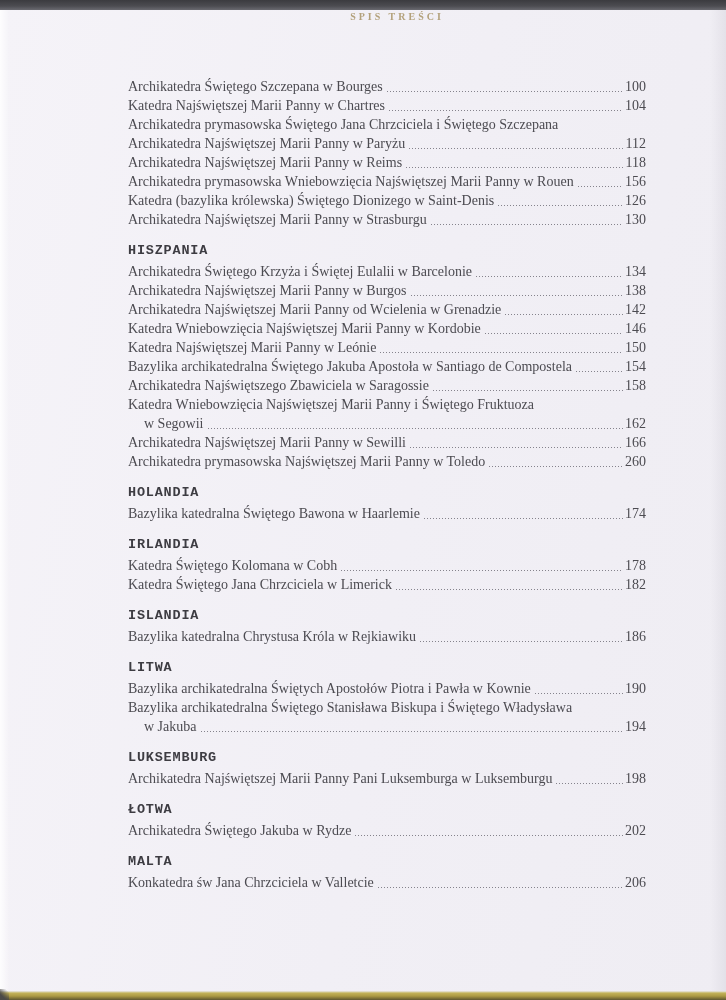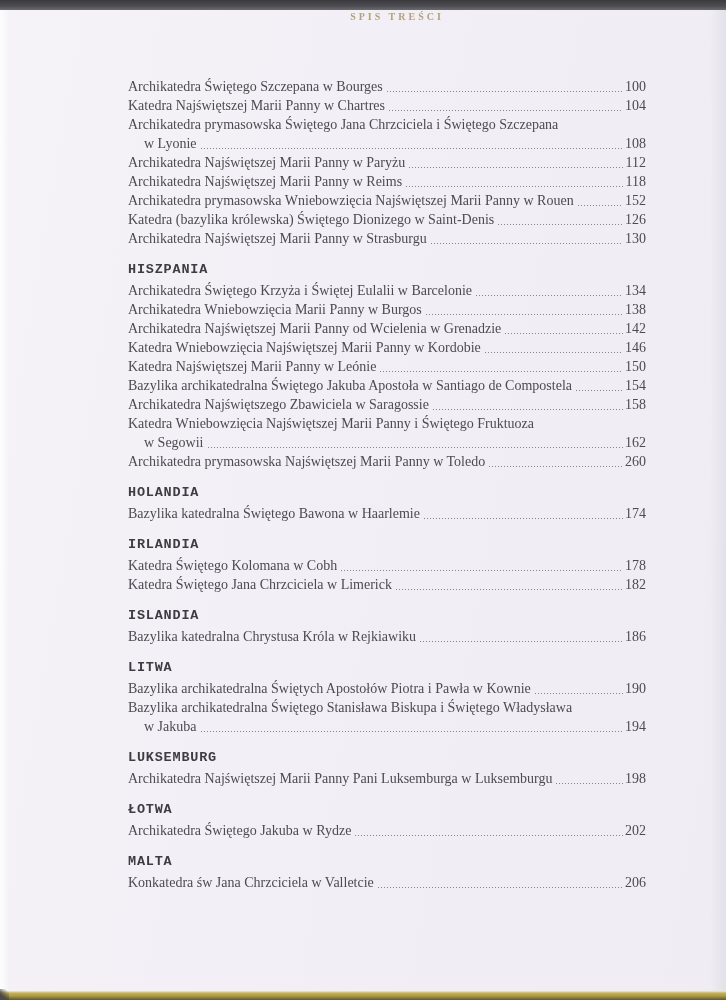--- a/index.html
+++ b/index.html
@@ -85,60 +85,55 @@
           <span class="pagenum">100</span>
         </div>
         <div class="row">
           <span class="title">Katedra Najświętszej Marii Panny w Chartres</span>
           <span class="leader"></span>
           <span class="pagenum">104</span>
         </div>
         <div class="row">
           <span class="title">Archikatedra prymasowska Świętego Jana Chrzciciela i Świętego Szczepana</span>
         </div>
-        <div class="row cont">
-          <span class="title">w Lyonie</span>
-          <span class="leader"></span>
-          <span class="pagenum">108</span>
-        </div>
         <div class="row">
           <span class="title">Archikatedra Najświętszej Marii Panny w Paryżu</span>
           <span class="leader"></span>
           <span class="pagenum">112</span>
         </div>
         <div class="row">
           <span class="title">Archikatedra Najświętszej Marii Panny w Reims</span>
           <span class="leader"></span>
           <span class="pagenum">118</span>
         </div>
         <div class="row">
           <span class="title">Archikatedra prymasowska Wniebowzięcia Najświętszej Marii Panny w Rouen</span>
           <span class="leader"></span>
-          <span class="pagenum">152</span>
+          <span class="pagenum">156</span>
         </div>
         <div class="row">
           <span class="title">Katedra (bazylika królewska) Świętego Dionizego w Saint-Denis</span>
           <span class="leader"></span>
           <span class="pagenum">126</span>
         </div>
         <div class="row">
           <span class="title">Archikatedra Najświętszej Marii Panny w Strasburgu</span>
           <span class="leader"></span>
           <span class="pagenum">130</span>
         </div>
       </div>
       <div class="section">
         <div class="country">HISZPANIA</div>
         <div class="row">
           <span class="title">Archikatedra Świętego Krzyża i Świętej Eulalii w Barcelonie</span>
           <span class="leader"></span>
           <span class="pagenum">134</span>
         </div>
         <div class="row">
-          <span class="title">Archikatedra Wniebowzięcia Marii Panny w Burgos</span>
+          <span class="title">Archikatedra Najświętszej Marii Panny w Burgos</span>
           <span class="leader"></span>
           <span class="pagenum">138</span>
         </div>
         <div class="row">
           <span class="title">Archikatedra Najświętszej Marii Panny od Wcielenia w Grenadzie</span>
           <span class="leader"></span>
           <span class="pagenum">142</span>
         </div>
         <div class="row">
           <span class="title">Katedra Wniebowzięcia Najświętszej Marii Panny w Kordobie</span>
@@ -160,20 +155,25 @@
           <span class="leader"></span>
           <span class="pagenum">158</span>
         </div>
         <div class="row">
           <span class="title">Katedra Wniebowzięcia Najświętszej Marii Panny i Świętego Fruktuoza</span>
         </div>
         <div class="row cont">
           <span class="title">w Segowii</span>
           <span class="leader"></span>
           <span class="pagenum">162</span>
+        </div>
+        <div class="row">
+          <span class="title">Archikatedra Najświętszej Marii Panny w Sewilli</span>
+          <span class="leader"></span>
+          <span class="pagenum">166</span>
         </div>
         <div class="row">
           <span class="title">Archikatedra prymasowska Najświętszej Marii Panny w Toledo</span>
           <span class="leader"></span>
           <span class="pagenum">260</span>
         </div>
       </div>
       <div class="section">
         <div class="country">HOLANDIA</div>
         <div class="row">

